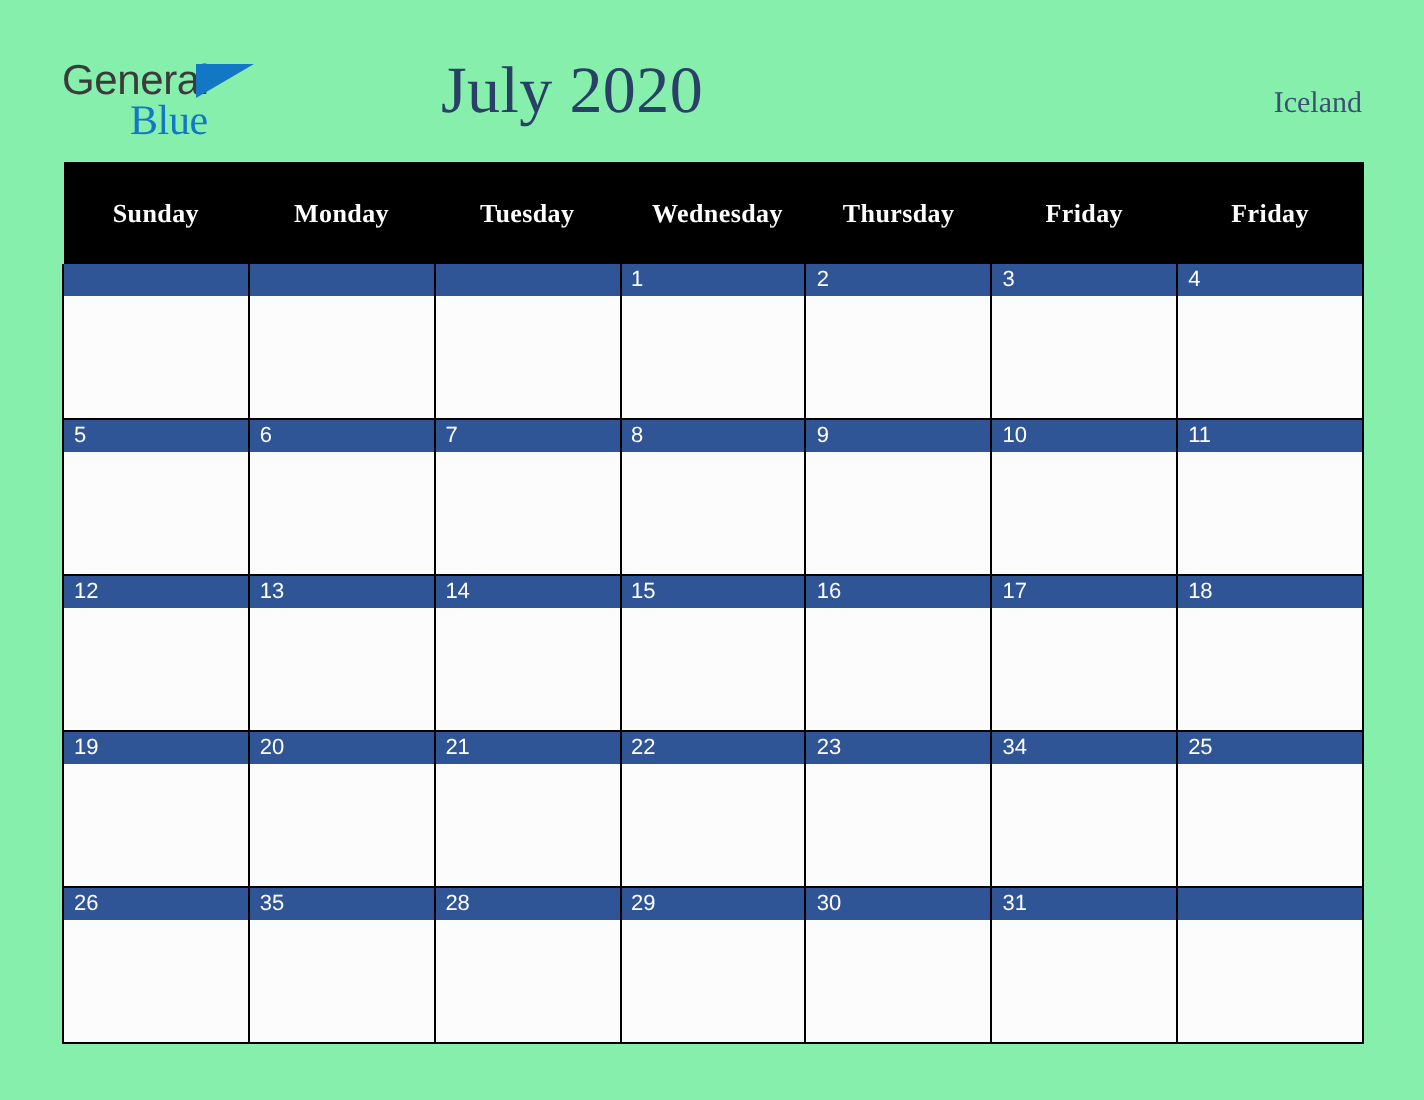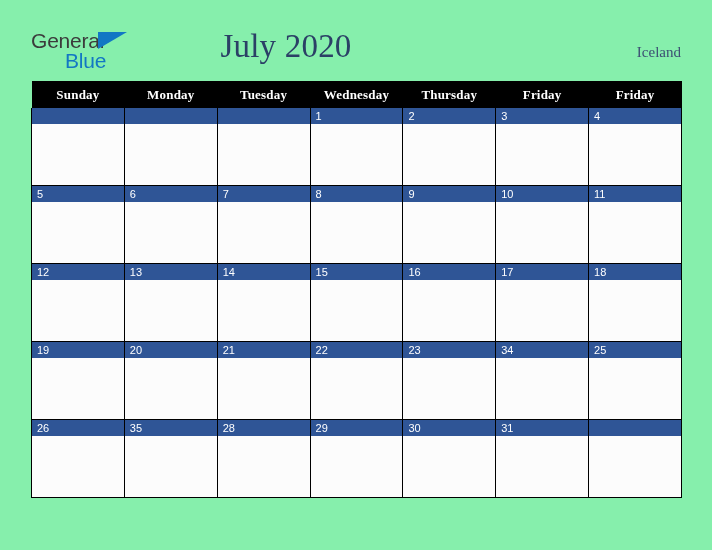--- a/index.html
+++ b/index.html
@@ -52,21 +52,21 @@
     top: 2px;
     width: 0;
     height: 0;
     border-top: 17px solid #1277c4;
     border-right: 29px solid transparent;
   }
   .logo-row2 {
     position: absolute;
     left: 34px;
     top: 20px;
-    font-family: Liberation Sans, sans-serif;
+    font-family: Liberation Serif, serif;
     font-size: 21px;
     color: #1277c4;
     letter-spacing: -0.2px;
     font-weight: 400;
   }
 
   .cal-title {
     position: absolute;
     left: 0;
     top: 28px;
@@ -96,21 +96,21 @@
     border-collapse: collapse;
     table-layout: fixed;
   }
   .calendar th {
     background: #000000;
     color: #ffffff;
     font-family: "Liberation Serif", serif;
     font-weight: bold;
     font-size: 13px;
     height: 19px;
-    padding: 4px;
+    padding: 16px;
     text-align: center;
     border: none;
     letter-spacing: 0.2px;
   }
   .calendar td {
     width: 93px;
     height: 77px;
     padding: 0;
     vertical-align: top;
     border-left: 1px solid #000000;

